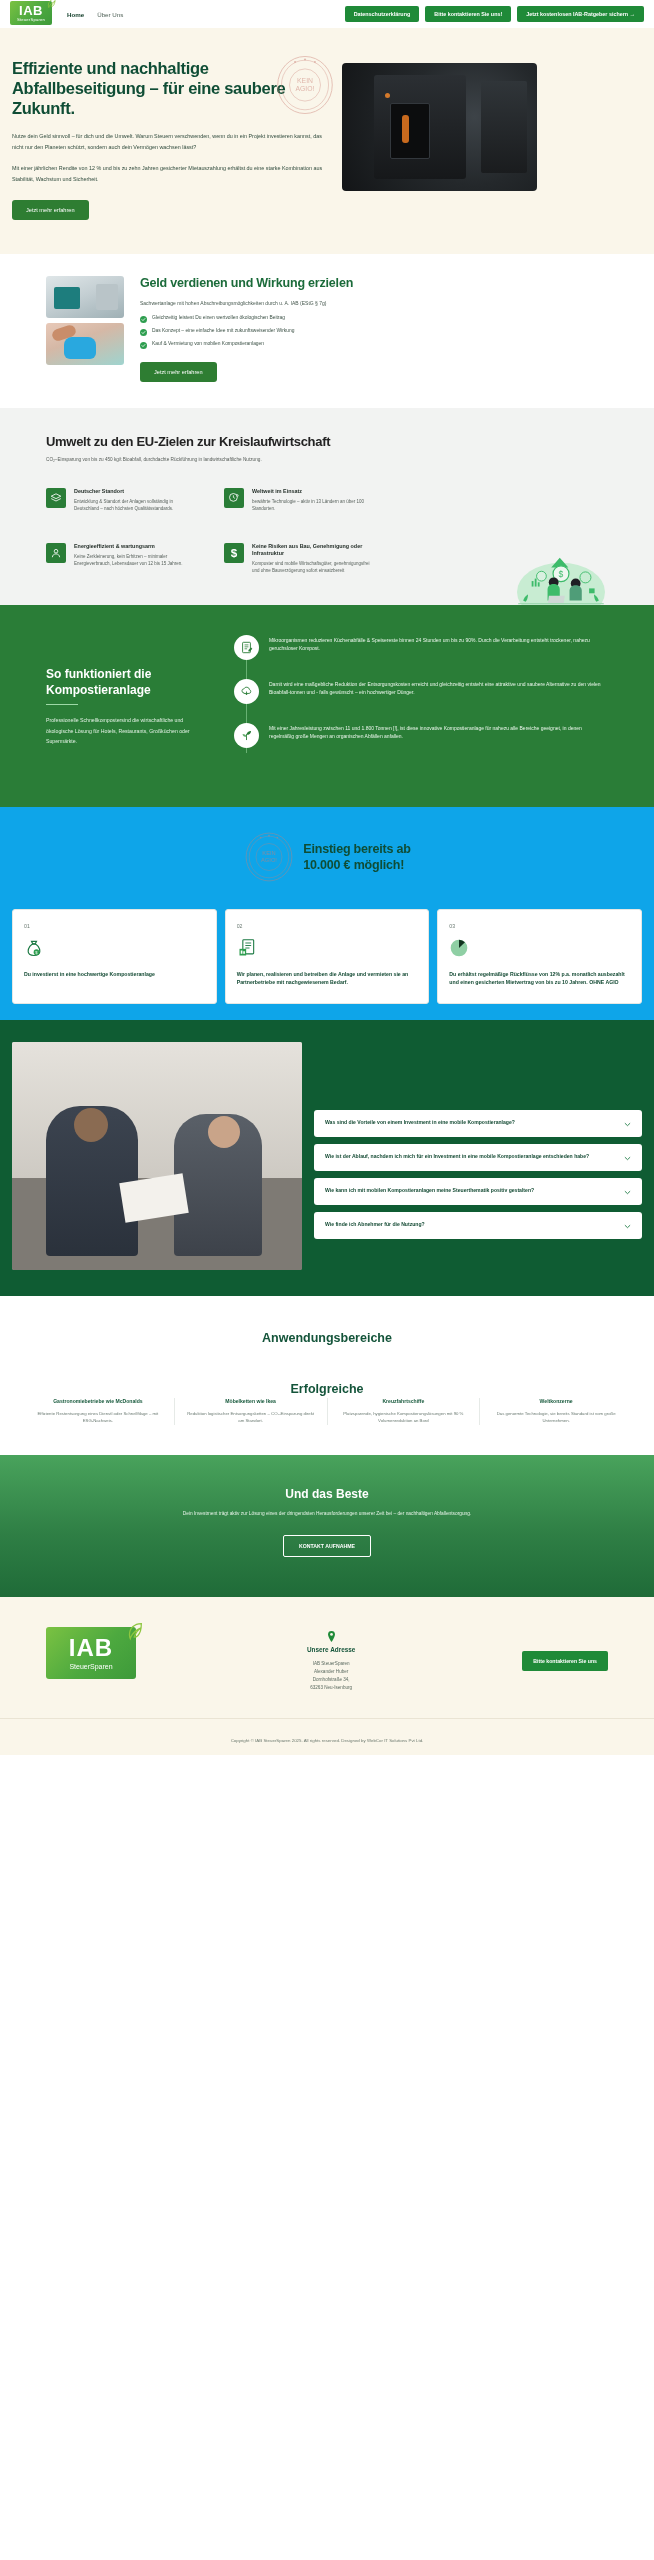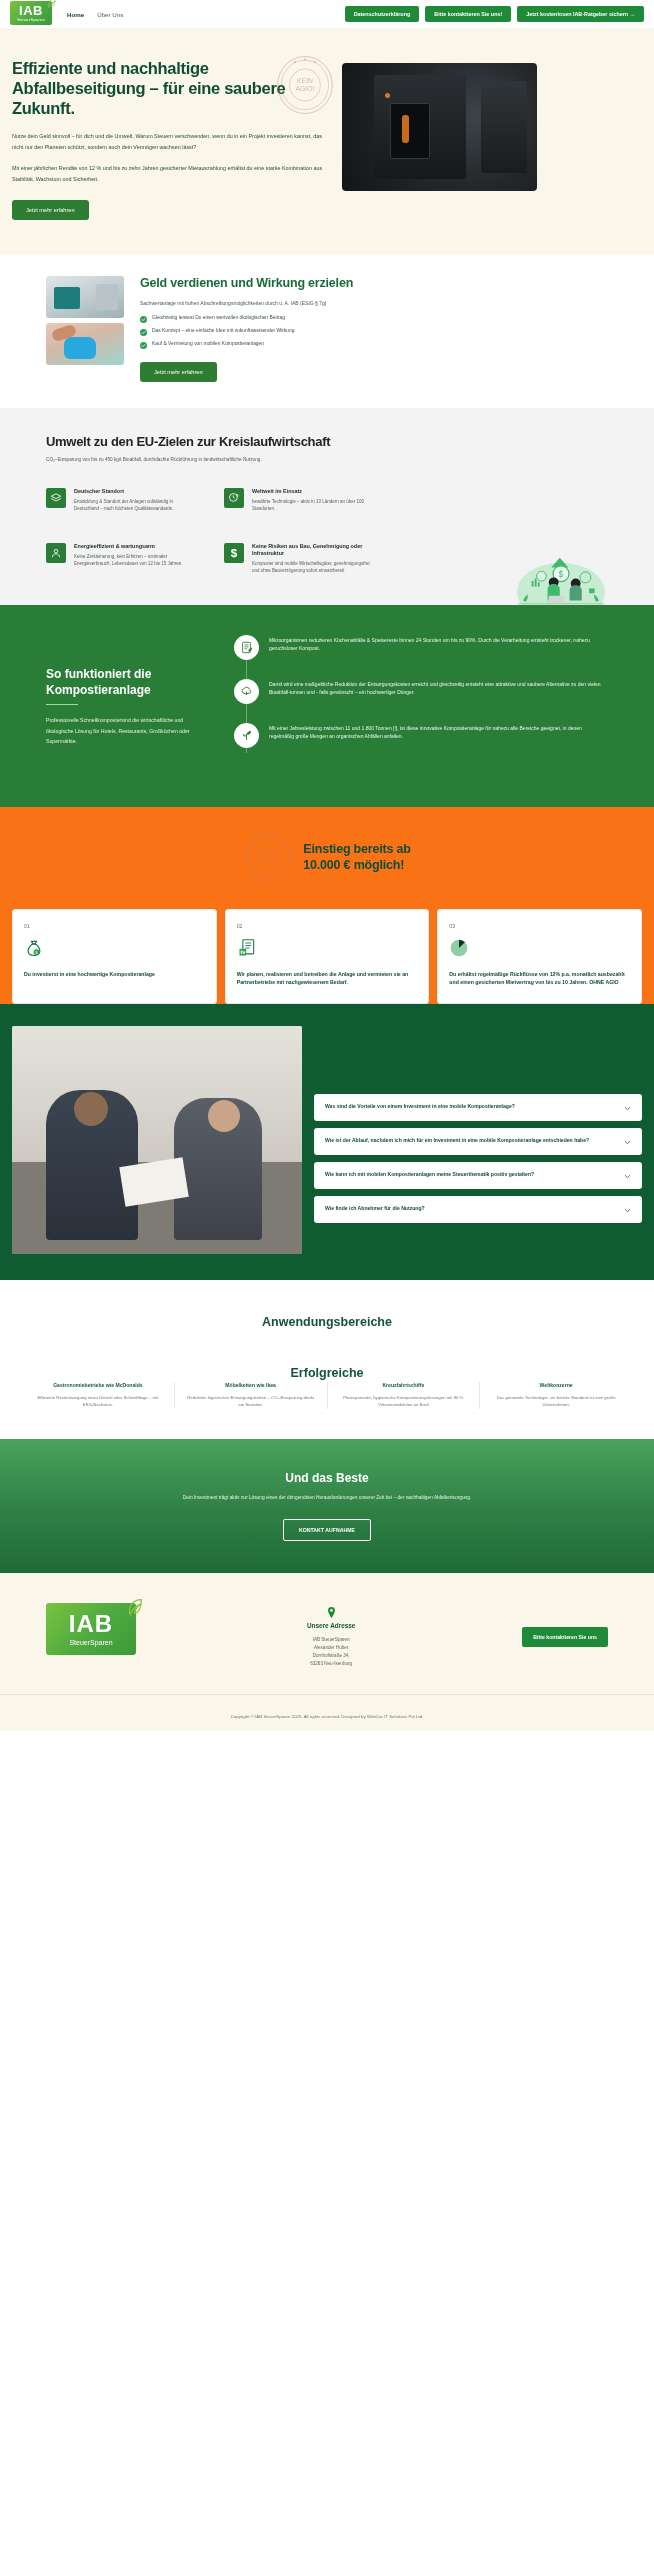--- a/index.html
+++ b/index.html
@@ -158,21 +158,21 @@
     position:absolute; left:30px; top:14px; bottom:14px; width:1px; background:#68b173;
   }
   .how-step { display:flex; gap:10px; margin-bottom:19px; position:relative; }
   .how-bub {
     width:25px; height:25px; border-radius:50%; background:#fff; flex:none;
     display:flex; align-items:center; justify-content:center; position:relative; z-index:2;
   }
   .how-txt { font-size:5px; color:#ecf7ed; line-height:1.72; padding-top:1px; }
 
   
-  .sec-ein { background:#f97316; padding:24px 0 0 0; }
+  .sec-ein { background:#0ea5e9; padding:24px 0 16px 0; }
   .ein-head { display:flex; align-items:center; justify-content:center; gap:8px; margin-bottom:26px; }
   .ein-stamp { width:52px; height:52px; opacity:.62; flex:none; }
   .ein-h2 { font-size:12.5px; font-weight:800; color:#0f4d35; line-height:1.28; letter-spacing:-.2px; }
   .cards { display:flex; gap:8px; padding:0 12px; }
   .card {
     flex:1; background:#fff; border:1px solid #e4e8e5; border-radius:3px;
     padding:13px 11px 16px 11px; position:relative; min-height:82px;
   }
   .card-num { font-size:5.2px; color:#6b7a72; margin-bottom:9px; }
   .card-ico { width:20px; height:20px; margin-bottom:9px; }
@@ -211,21 +211,21 @@
   .sec-anw { background:#fff; padding:34px 0 30px 0; text-align:center; }
   .anw-h2 { font-size:12.5px; font-weight:700; color:#14543a; line-height:1.38; margin-bottom:34px; }
   .anw-grid { display:flex; padding:0 22px; }
   .anw-item { flex:1; padding:0 11px; border-right:1px solid #e6eae7; }
   .anw-item:last-child { border-right:none; }
   .anw-tit { font-size:5.1px; font-weight:700; color:#17593c; margin-bottom:6px; line-height:1.35; }
   .anw-txt { font-size:4.3px; color:#6b7a72; line-height:1.62; }
 
   
   .sec-best {
-    padding:32px 0 32px 0; text-align:center; position:relative; overflow:hidden;
+    padding:32px 0 40px 0; text-align:center; position:relative; overflow:hidden;
     background:linear-gradient(180deg,#49a35c 0%,#2f7f45 55%,#1f6b38 100%);
   }
   .best-h2 { font-size:12px; font-weight:700; color:#fff; margin-bottom:9px; position:relative; z-index:2; }
   .best-p { font-size:4.8px; color:#e6f3e8; line-height:1.85; position:relative; z-index:2; }
   .btn-best {
     margin-top:16px; background:transparent; border:1px solid #ffffff; color:#fff;
     font-size:5.2px; font-weight:700; padding:7px 15px; border-radius:2px;
     position:relative; z-index:2; cursor:pointer; font-family:"Liberation Sans", sans-serif;
   }
 

